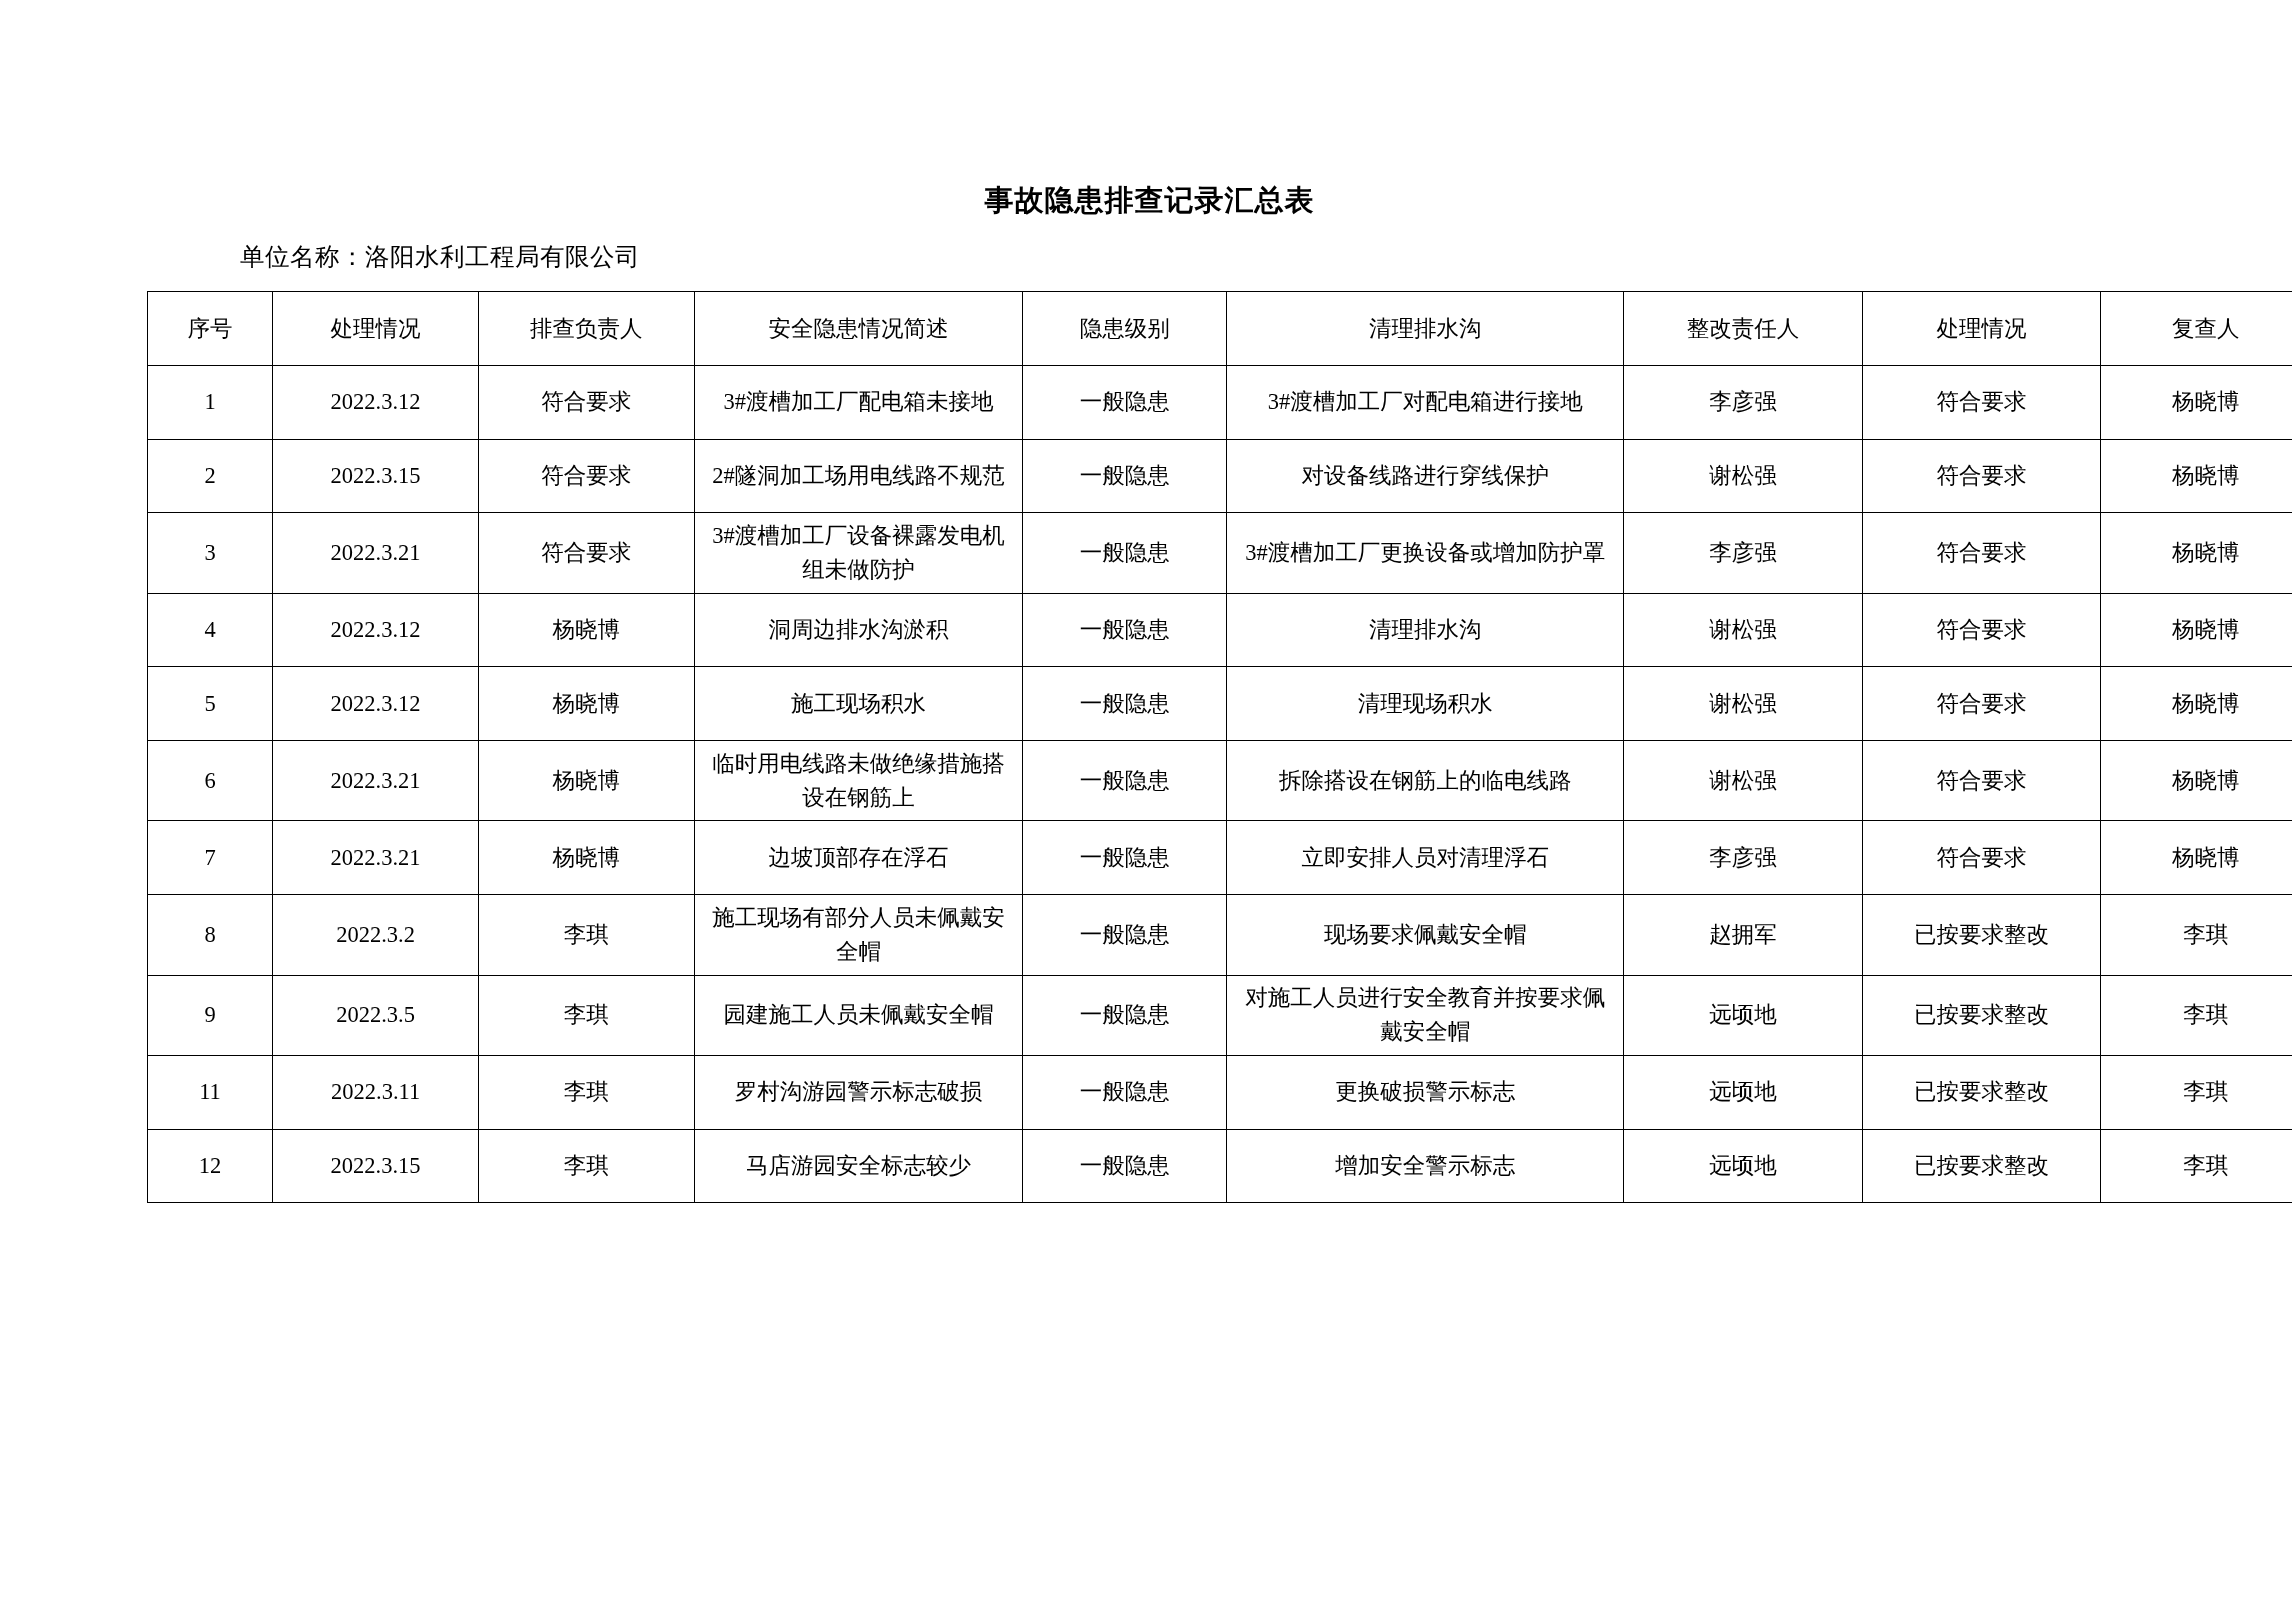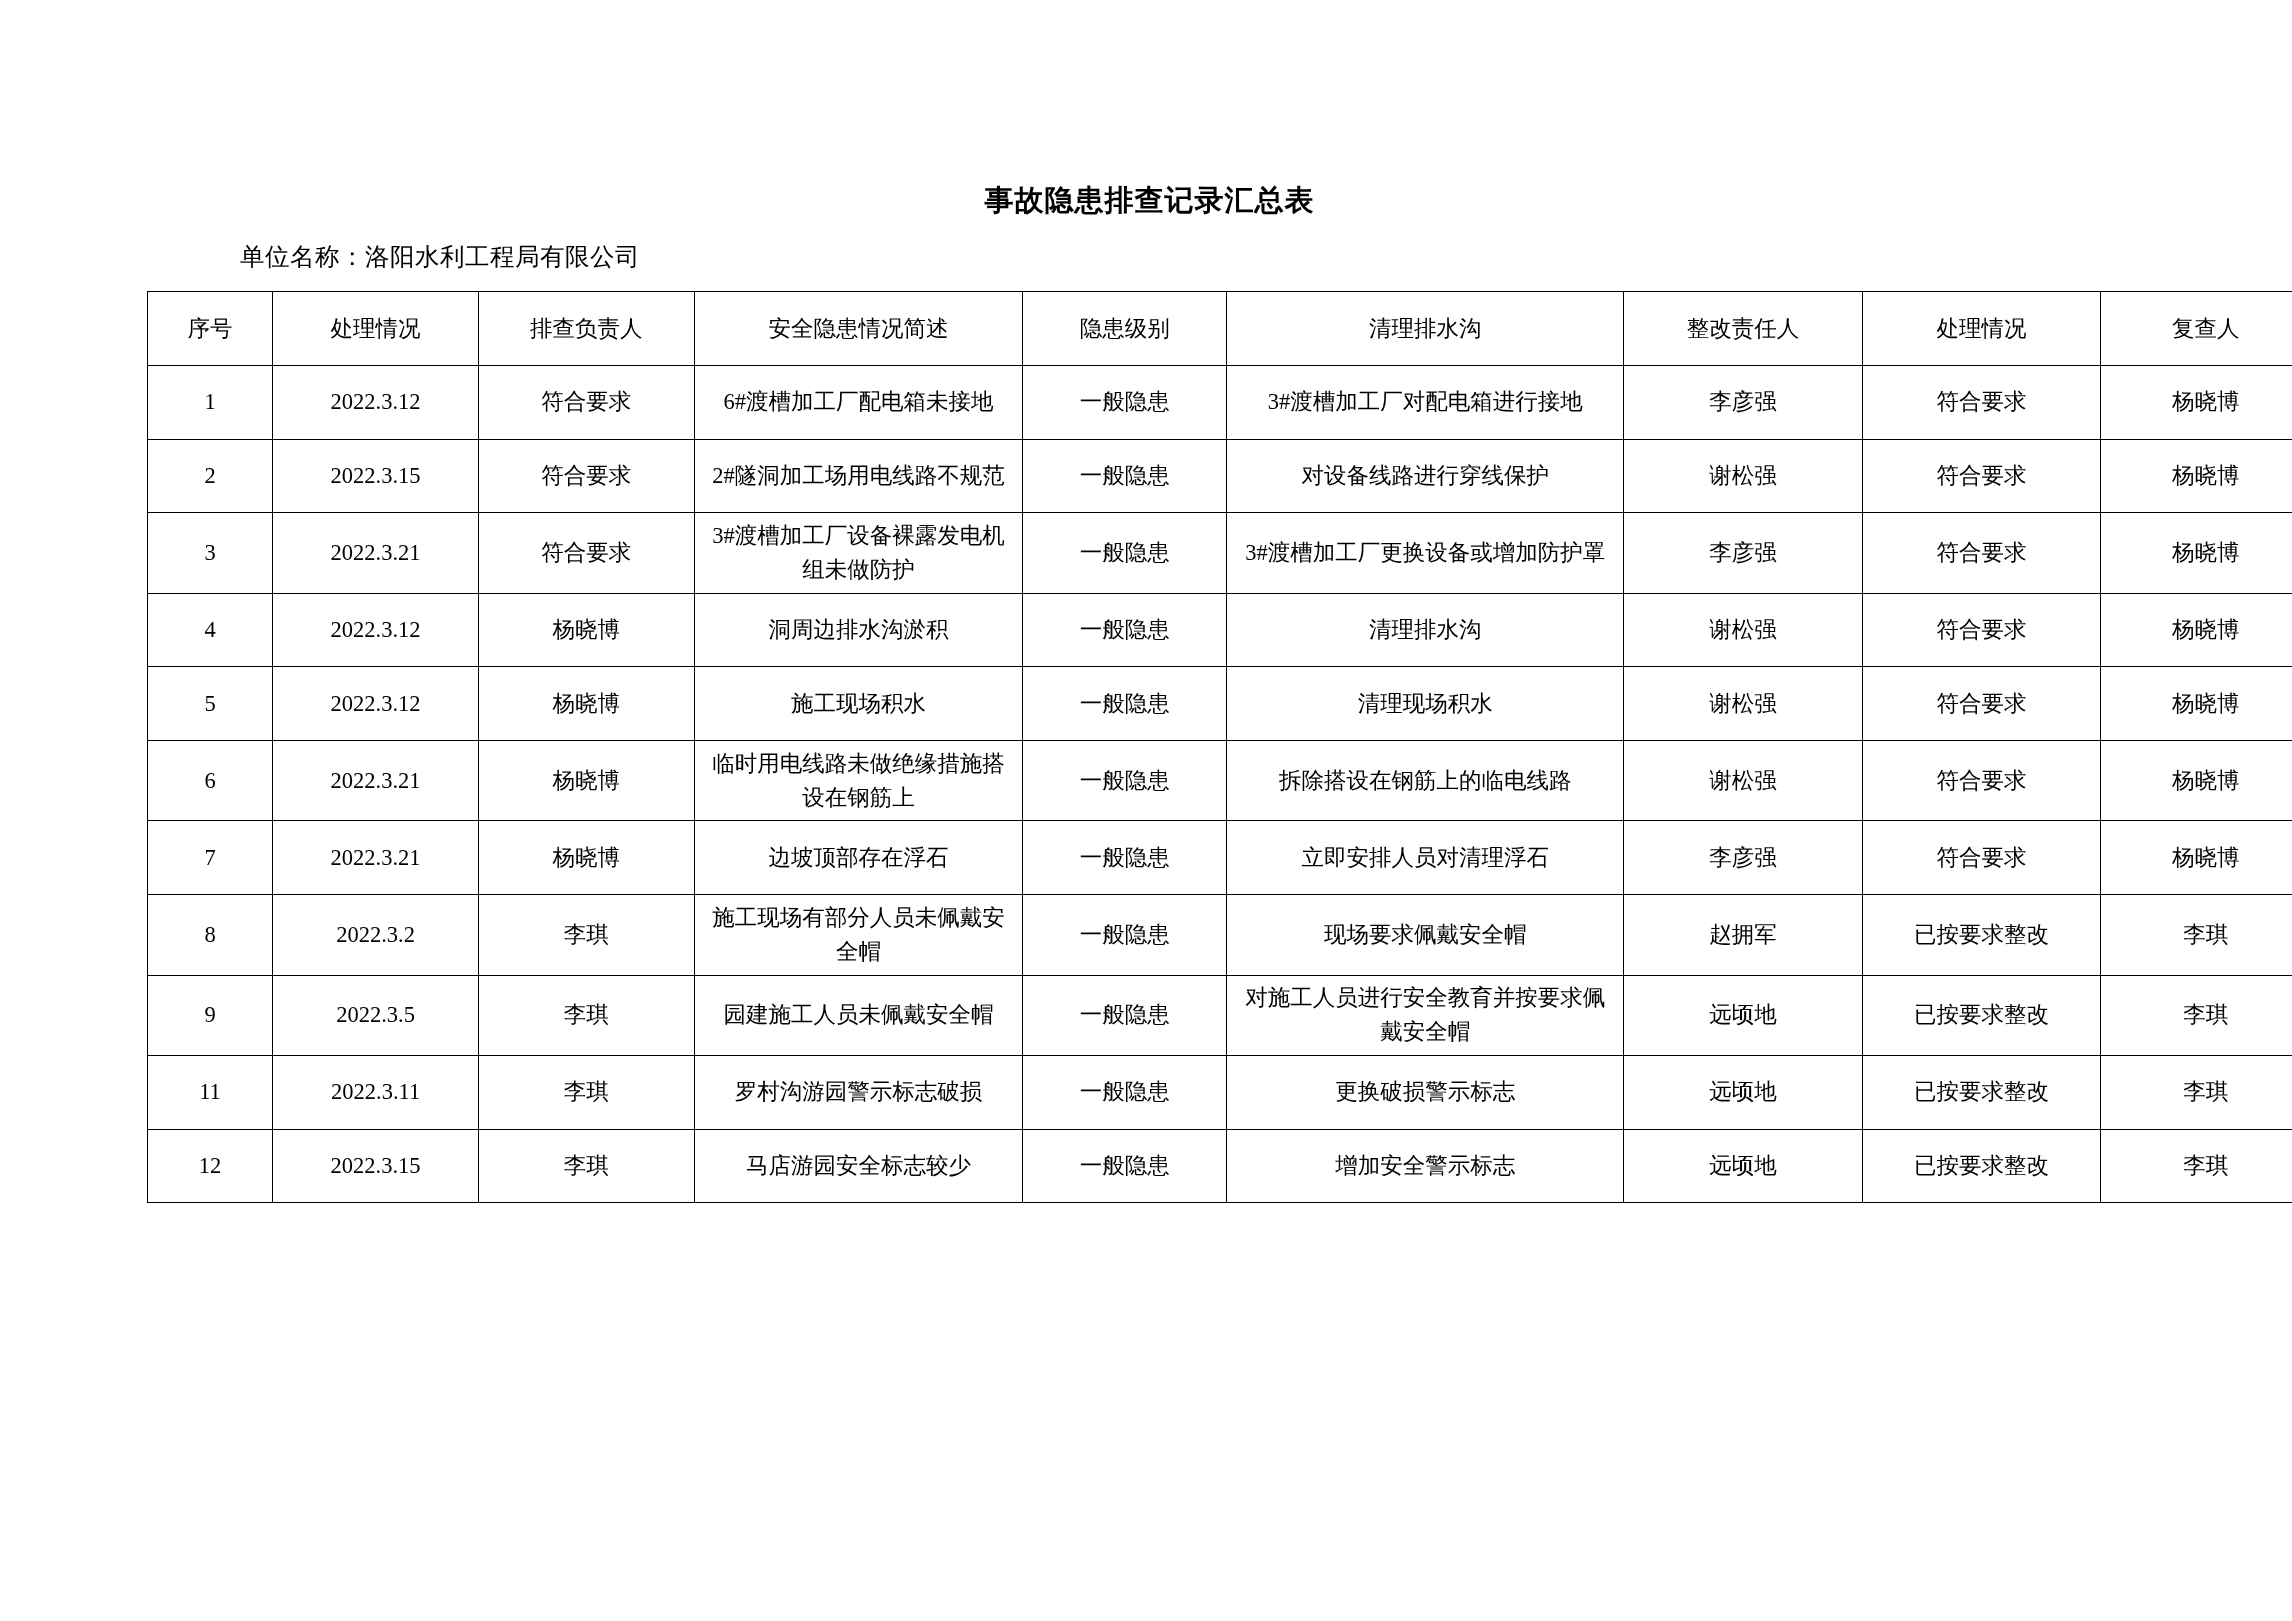--- a/index.html
+++ b/index.html
@@ -111,21 +111,21 @@
         <th>整改责任人</th>
         <th>处理情况</th>
         <th>复查人</th>
       </tr>
     </thead>
     <tbody>
       <tr>
         <td>1</td>
         <td>2022.3.12</td>
         <td>符合要求</td>
-        <td>6#渡槽加工厂配电箱未接地</td>
+        <td>3#渡槽加工厂配电箱未接地</td>
         <td>一般隐患</td>
         <td>3#渡槽加工厂对配电箱进行接地</td>
         <td>李彦强</td>
         <td>符合要求</td>
         <td>杨晓博</td>
       </tr>
       <tr>
         <td>2</td>
         <td>2022.3.15</td>
         <td>符合要求</td>

